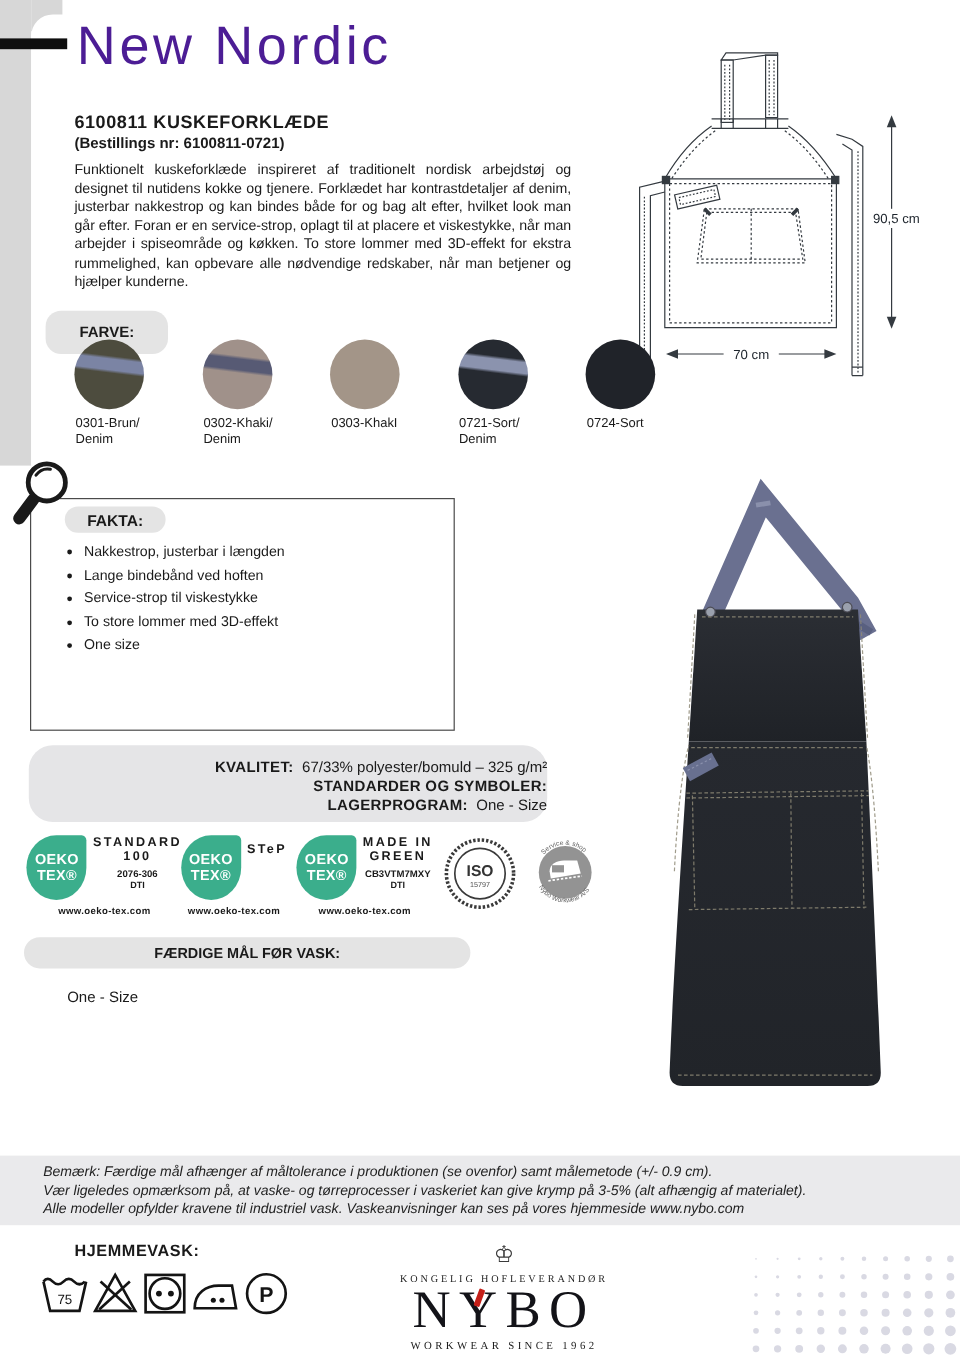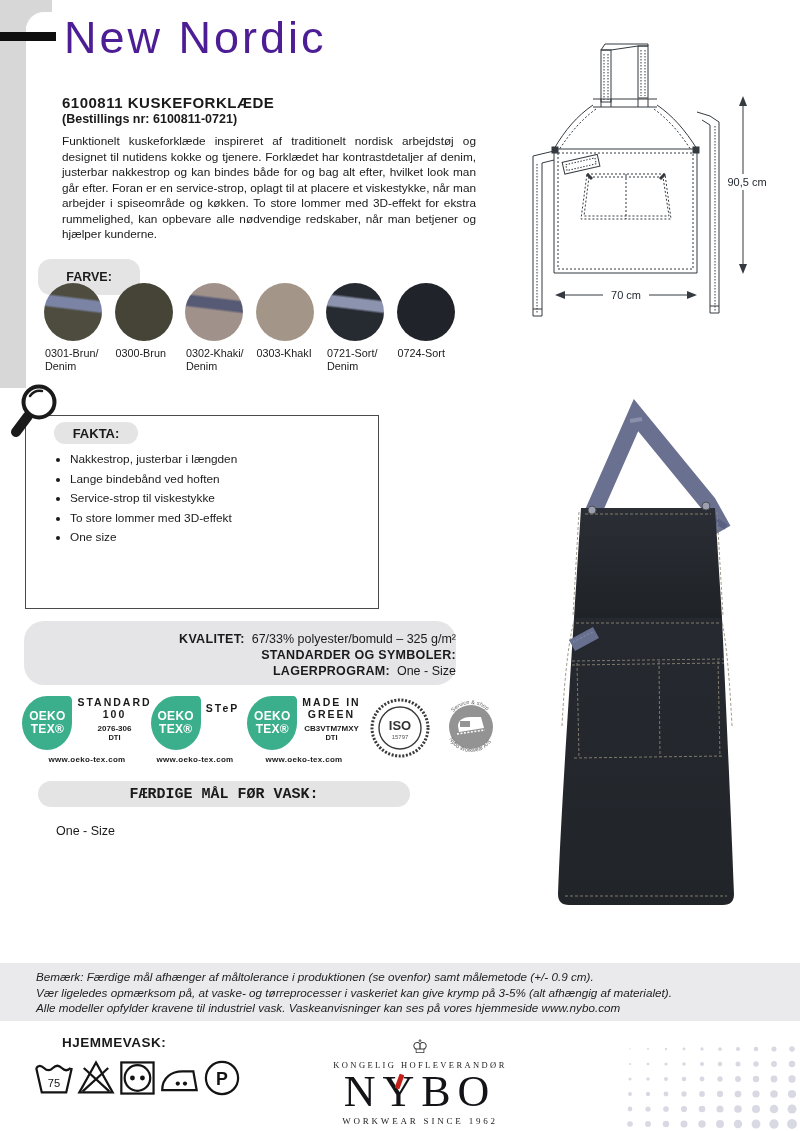--- a/index.html
+++ b/index.html
@@ -13,23 +13,23 @@
   .dash{left:0;top:32px;width:56px;height:9px;background:#0e0e0e;}
   
   .brand-title{left:64px;top:12px;font-size:45px;font-weight:300;letter-spacing:3px;color:#4c1d95;}
   .prod-title{left:62px;top:94px;font-size:15px;font-weight:bold;letter-spacing:.5px;}
   .prod-order{left:62px;top:112px;font-size:12.5px;font-weight:bold;}
   .prod-desc{left:62px;top:134px;width:414px;font-size:11.8px;line-height:15.5px;text-align:justify;}
   
   .pill{background:#e4e4e4;border-radius:13px;font-weight:bold;font-size:12.5px;display:flex;align-items:center;justify-content:center;}
   .pill-farve{left:38px;top:259px;width:102px;height:36px;}
   .pill-fakta{left:54px;top:422px;width:84px;height:22px;font-size:13px;}
-  .pill-maal{left:38px;top:781px;width:372px;height:26px;font-size:15px;font-family:Liberation Mono, monospace;}
-  
-  .swatch-row{left:44px;top:283px;display:flex;}
+  .pill-maal{left:20px;top:781px;width:372px;height:26px;font-size:12px;}
+  
+  .swatch-row{left:62px;top:283px;display:flex;gap:36px;}
   .swatch-col{width:70.5px;}
   .swatch-circle{width:58px;height:58px;border-radius:50%;}
   .swatch-label{font-size:10.8px;line-height:13px;margin-top:6px;padding-left:1px;}
   
   .fakta-box{left:25px;top:415px;width:352px;height:192px;border:1px solid #4a4a4a;background:#fff;}
   .fakta-list{left:46px;top:450px;width:300px;font-size:11.8px;line-height:19.5px;}
   .fakta-list ul{margin:0;padding:0 0 0 24px;list-style:disc;}
   
   .kval-box{left:24px;top:621px;width:432px;height:64px;background:#e5e5e7;border-radius:20px;padding:10px 0 0 38px;box-sizing:border-box;font-size:12.5px;line-height:16px;text-align:right;}
   .kval-box b{letter-spacing:.3px;}
@@ -139,24 +139,20 @@
       <rect x="106" y="270" width="46" height="16" fill="#ffffff" stroke="none"></rect>
     </g>
     <text x="129" y="283" font-size="11" fill="#1d242c" text-anchor="middle">70 cm</text>
   </svg>
 
   <div class="abs pill pill-farve">FARVE:</div>
   <div class="abs swatch-row">
     <div class="swatch-col">
       <div class="swatch-circle" style="background: linear-gradient(187deg, rgb(77, 76, 62) 0%, rgb(77, 76, 62) 26%, rgb(123, 132, 164) 30%, rgb(123, 132, 164) 44%, rgb(77, 76, 62) 48%);"></div>
       <div class="swatch-label"><span>0301-Brun/</span><br><span>Denim</span></div>
-    </div>
-    <div class="swatch-col">
-      <div class="swatch-circle" style="background: rgb(69, 68, 55);"></div>
-      <div class="swatch-label"><span>0300-Brun</span></div>
     </div>
     <div class="swatch-col">
       <div class="swatch-circle" style="background: linear-gradient(187deg, rgb(160, 145, 138) 0%, rgb(160, 145, 138) 26%, rgb(87, 90, 116) 30%, rgb(87, 90, 116) 44%, rgb(160, 145, 138) 48%);"></div>
       <div class="swatch-label"><span>0302-Khaki/</span><br><span>Denim</span></div>
     </div>
     <div class="swatch-col">
       <div class="swatch-circle" style="background: rgb(163, 149, 136);"></div>
       <div class="swatch-label"><span>0303-KhakI</span></div>
     </div>
     <div class="swatch-col">

